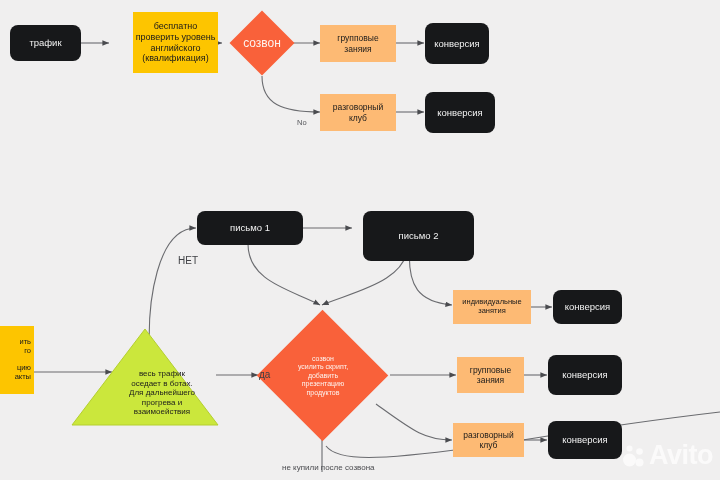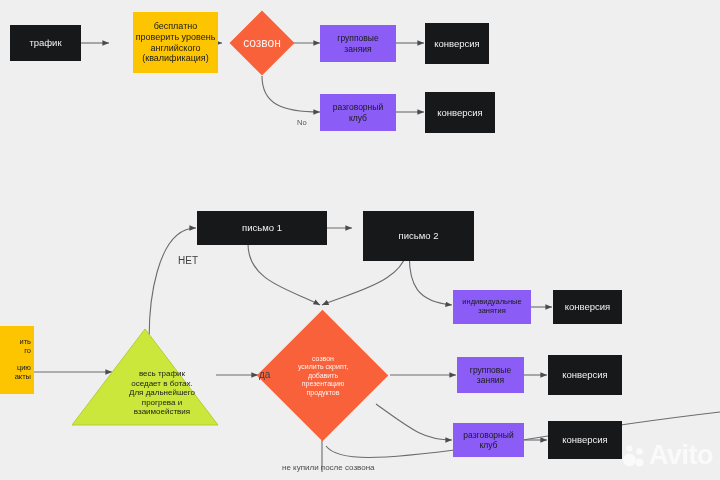--- a/index.html
+++ b/index.html
@@ -28,31 +28,31 @@
     justify-content: center;
     text-align: center;
     box-sizing: border-box;
     line-height: 1.18;
     white-space: pre-line;
     z-index: 3;
   }
   .node-black {
     background: #17181a;
     color: #f2f2f2;
-    border-radius: 0;
+    border-radius: 8px;
     font-size: 9.5px;
   }
   .node-yellow {
     background: #fdc500;
     color: #1a1a1a;
     font-size: 9px;
     padding: 2px;
   }
   .node-pink {
-    background: #8b5cf6;
+    background: #fdba74;
     color: #1a1a1a;
     font-size: 8.5px;
   }
   .diamond {
     position: absolute;
     background: #f9613a;
     transform: rotate(45deg);
     z-index: 2;
   }
   .diamond-label {
@@ -196,21 +196,21 @@
 
   <div class="node node-pink" style="left:320px; top:94px; width:76px; height:37px;">
     <span>разговорный
 клуб</span>
   </div>
 
   <div class="node node-black" style="left:425px; top:92px; width:70px; height:41px;">
     <span>конверсия</span>
   </div>
 
-  <div class="node node-black" style="left:197px; top:211px; width:130px; height:34px;">
+  <div class="node node-black" style="left:197px; top:211px; width:106px; height:34px;">
     <span>письмо 1</span>
   </div>
 
   <div class="node node-black" style="left:363px; top:211px; width:111px; height:50px;">
     <span>письмо 2</span>
   </div>
 
   <div class="edge-label edge-label-strong" style="left:143px; top:255px;">НЕТ</div>
 
   <div class="node node-yellow" style="left:-18px; top:326px; width:52px; height:68px; font-size:7.5px; align-items:center; justify-content:flex-end; padding-right:3px; text-align:right;">

